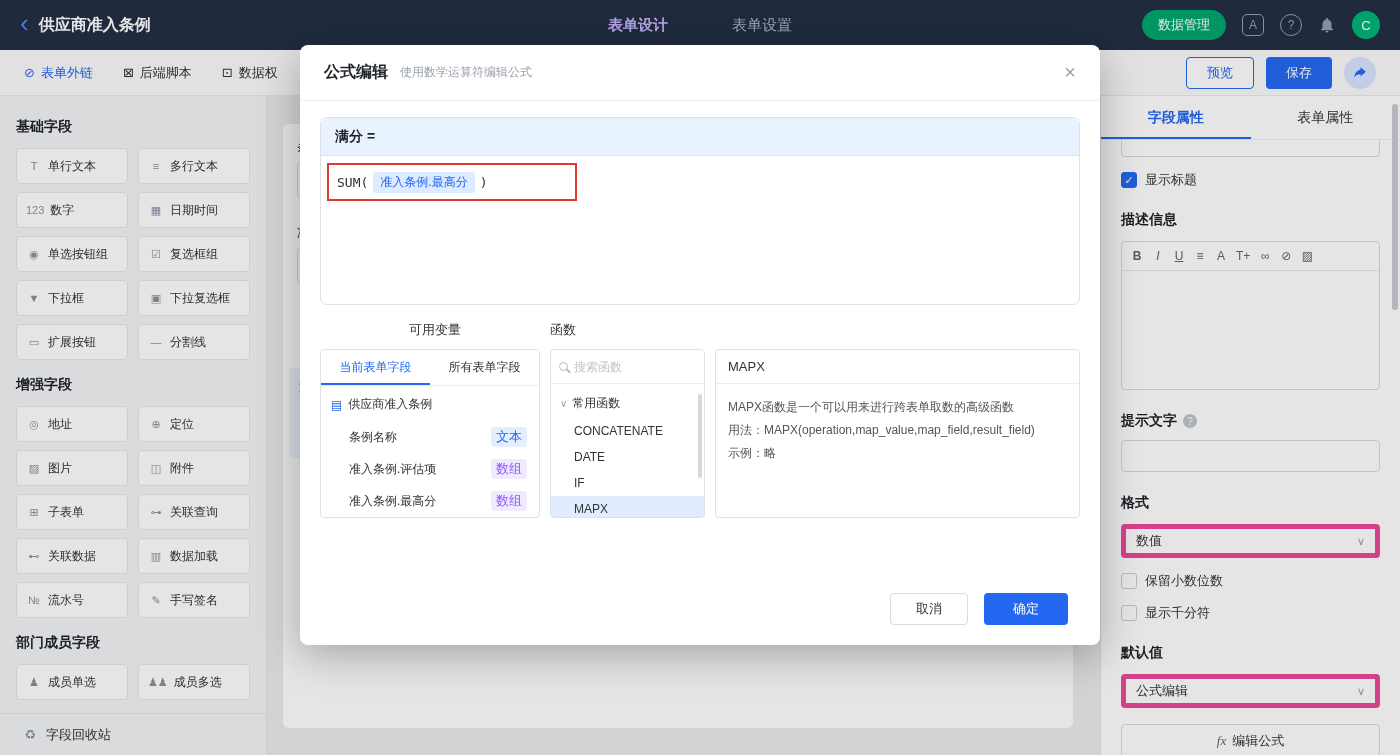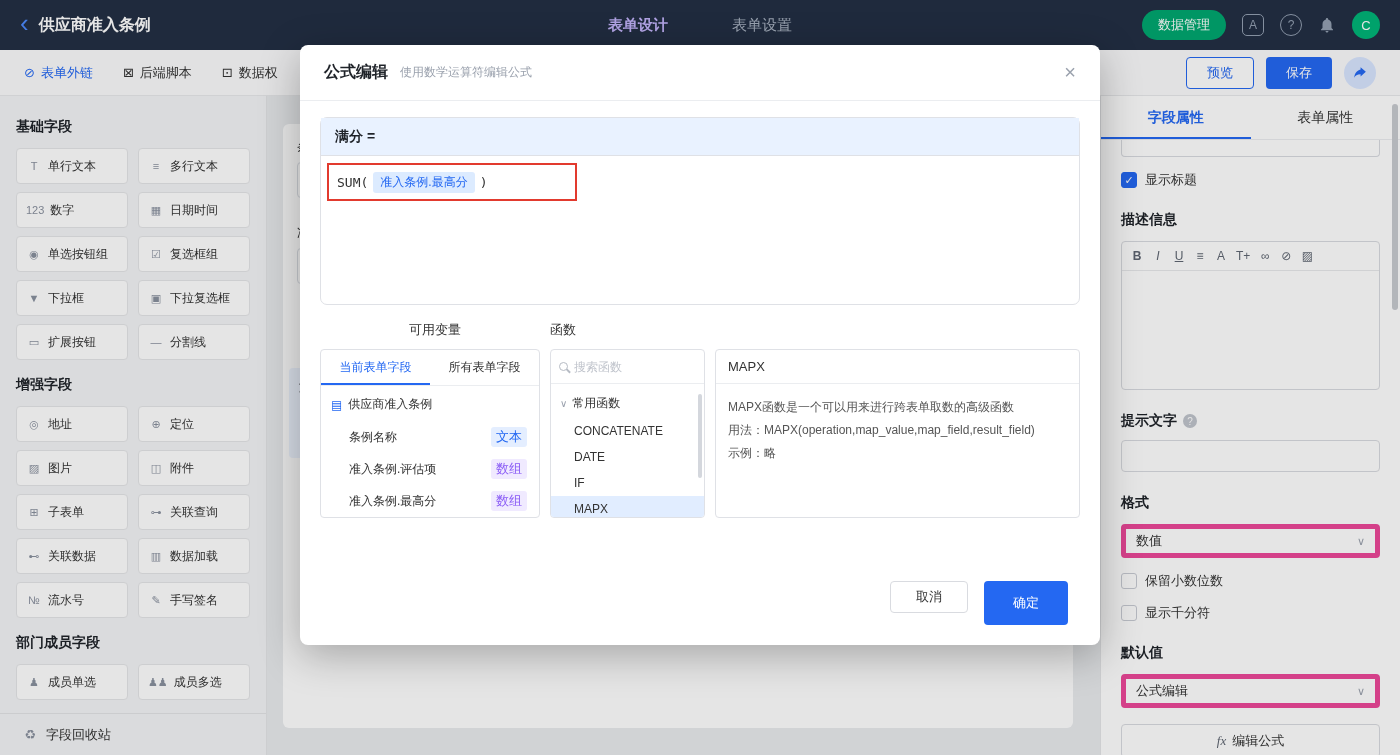--- a/index.html
+++ b/index.html
@@ -139,21 +139,21 @@
   .fn-item { padding:6px 8px 6px 23px; cursor:pointer; }
   .fn-item.selected { background:#e1edff; }
   .fn-scroll { position:absolute; right:2px; top:44px; width:4px; height:84px; background:#d4d7dd; border-radius:2px; }
   .detail-panel { flex:1; border:1px solid #dfe1e6; border-radius:4px; overflow:hidden; }
   .dp-title { height:34px; display:flex; align-items:center; padding:0 12px; border-bottom:1px solid #ebedf0;
               font-size:13px; color:#333; }
   .dp-body { padding:12px; font-size:12px; color:#555; line-height:1.9; }
   .m-footer { margin-top:auto; display:flex; justify-content:flex-end; gap:16px; padding:0 32px 20px; }
   .btn-cancel { width:78px; height:32px; border:1px solid #d9dbe0; background:#fff; border-radius:4px;
                 font-size:13px; color:#333; cursor:pointer; }
-  .btn-ok { width:84px; height:44px; background:#2468f2; color:#fff; border:none; border-radius:4px;
+  .btn-ok { width:84px; height:32px; background:#2468f2; color:#fff; border:none; border-radius:4px;
             font-size:13px; cursor:pointer; }
 </style>
 </head>
 <body>
 
 <div class="screen">
 
   <header class="topbar">
     <div class="tb-left">
       <span class="back">‹</span>

